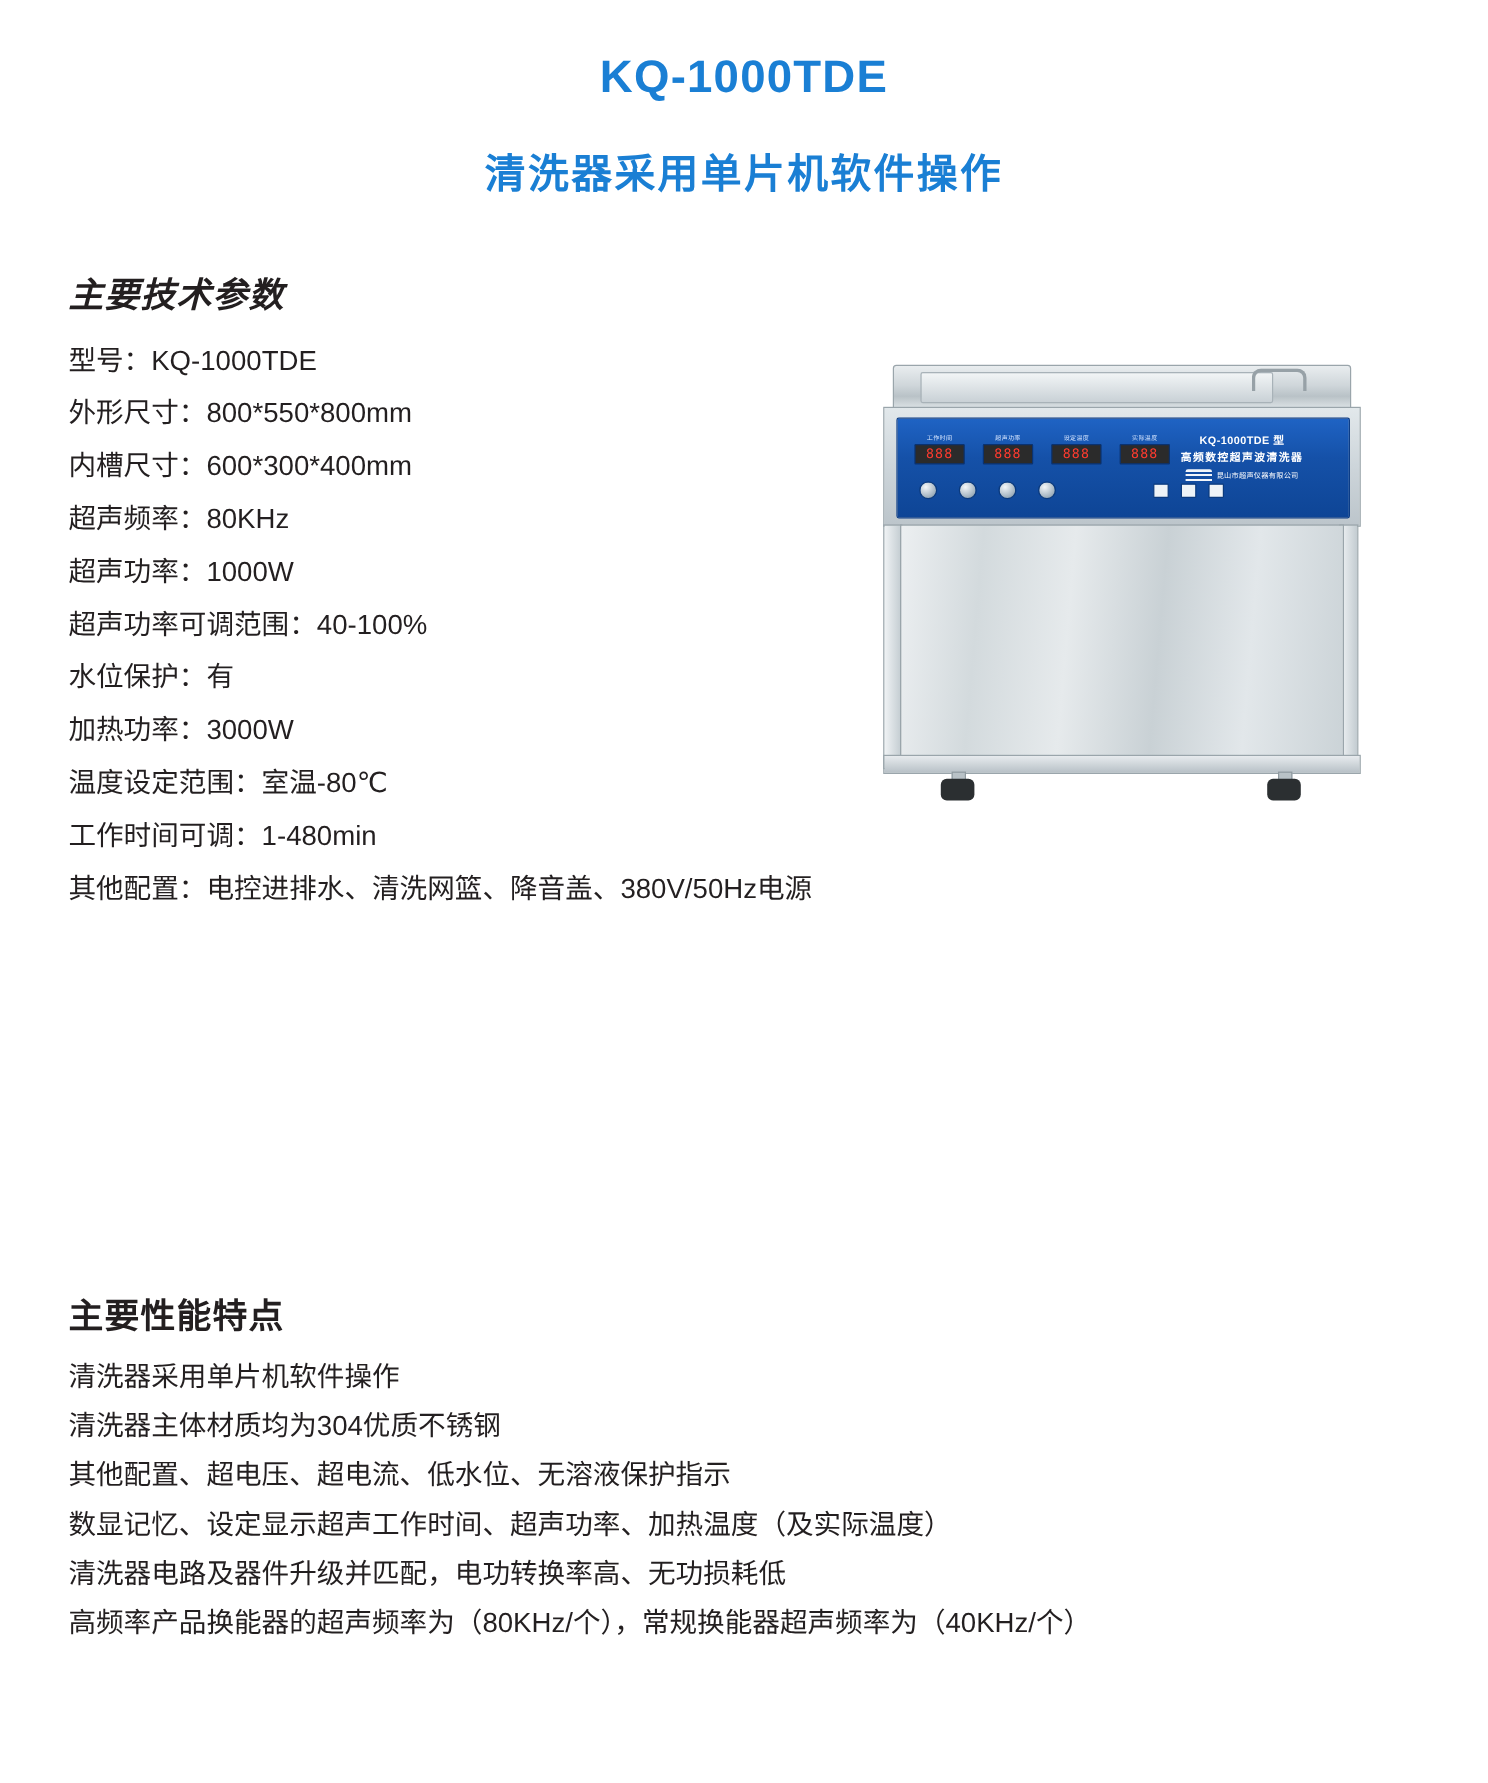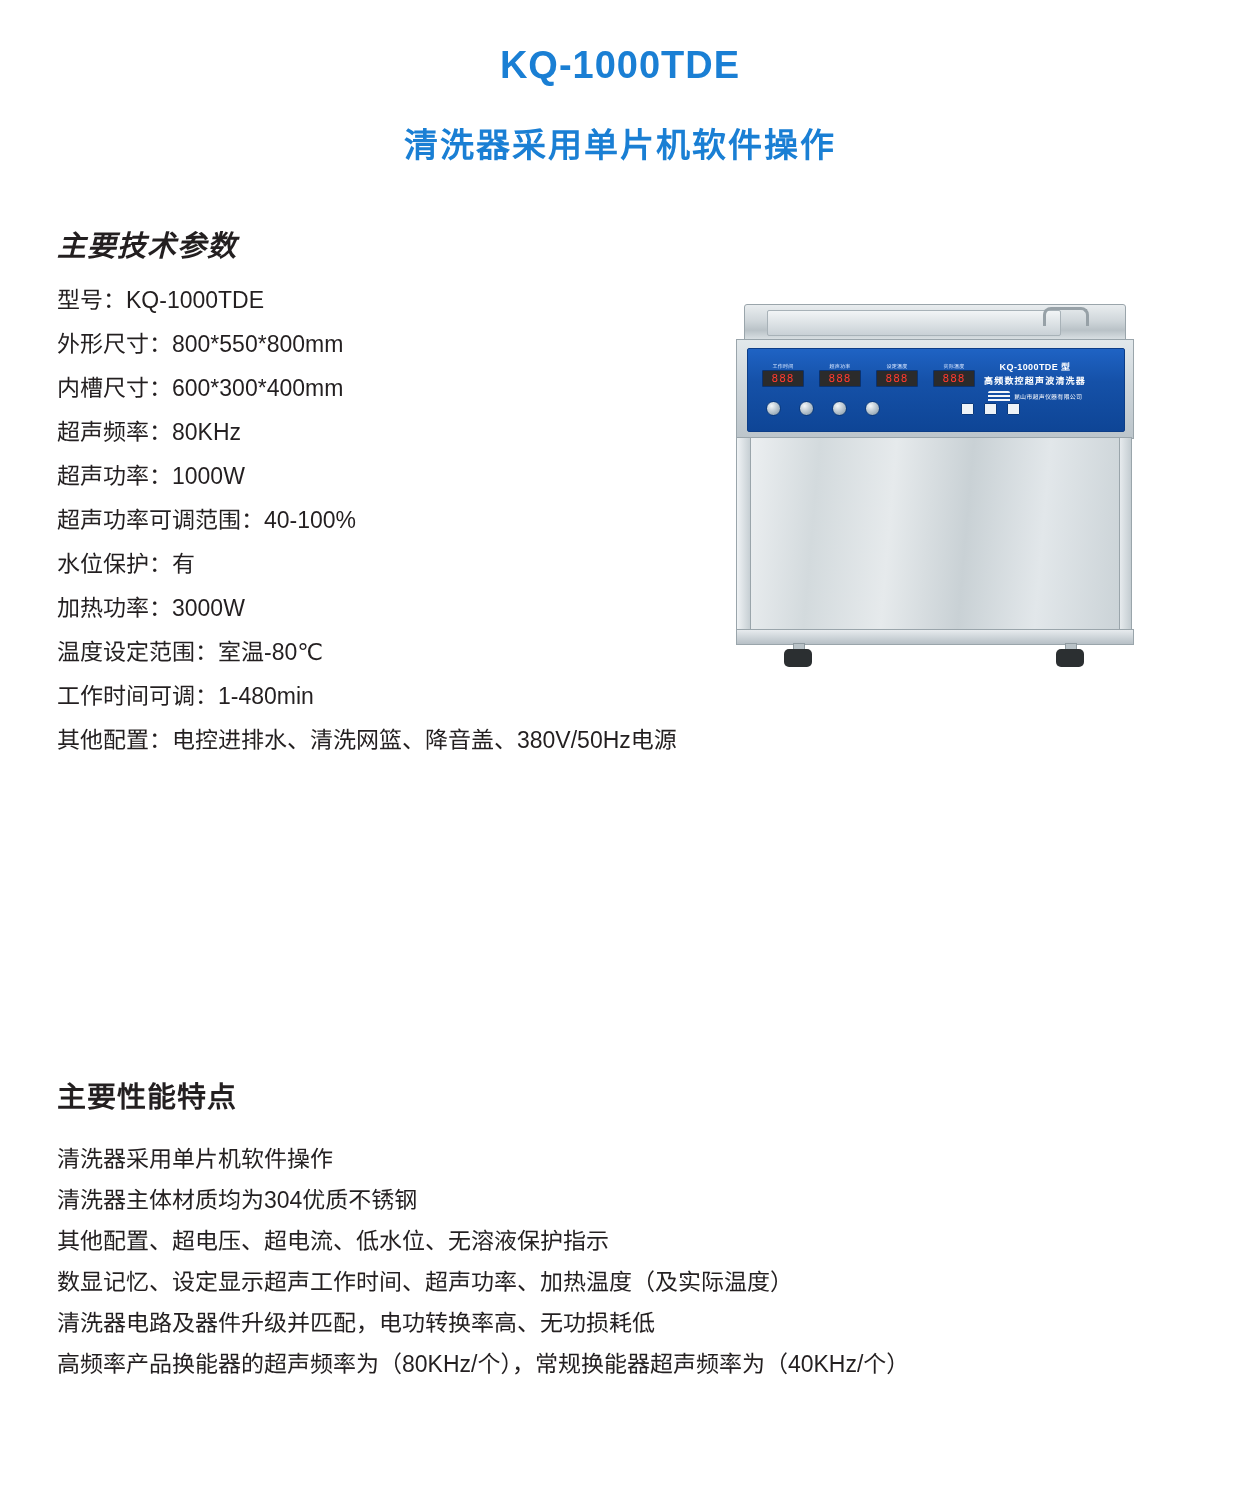--- a/index.html
+++ b/index.html
@@ -68,21 +68,21 @@
   }
 
   
   .features-block {
     position: absolute;
     left: 57px;
     top: 1073px;
     width: 1130px;
   }
   .features-block .section-heading {
-    margin-bottom: 24px;
+    margin-bottom: 12px;
   }
   .feature-line {
     font-size: 23px;
     line-height: 41px;
     color: #231f20;
     white-space: nowrap;
   }
 
   
   .product-photo {

